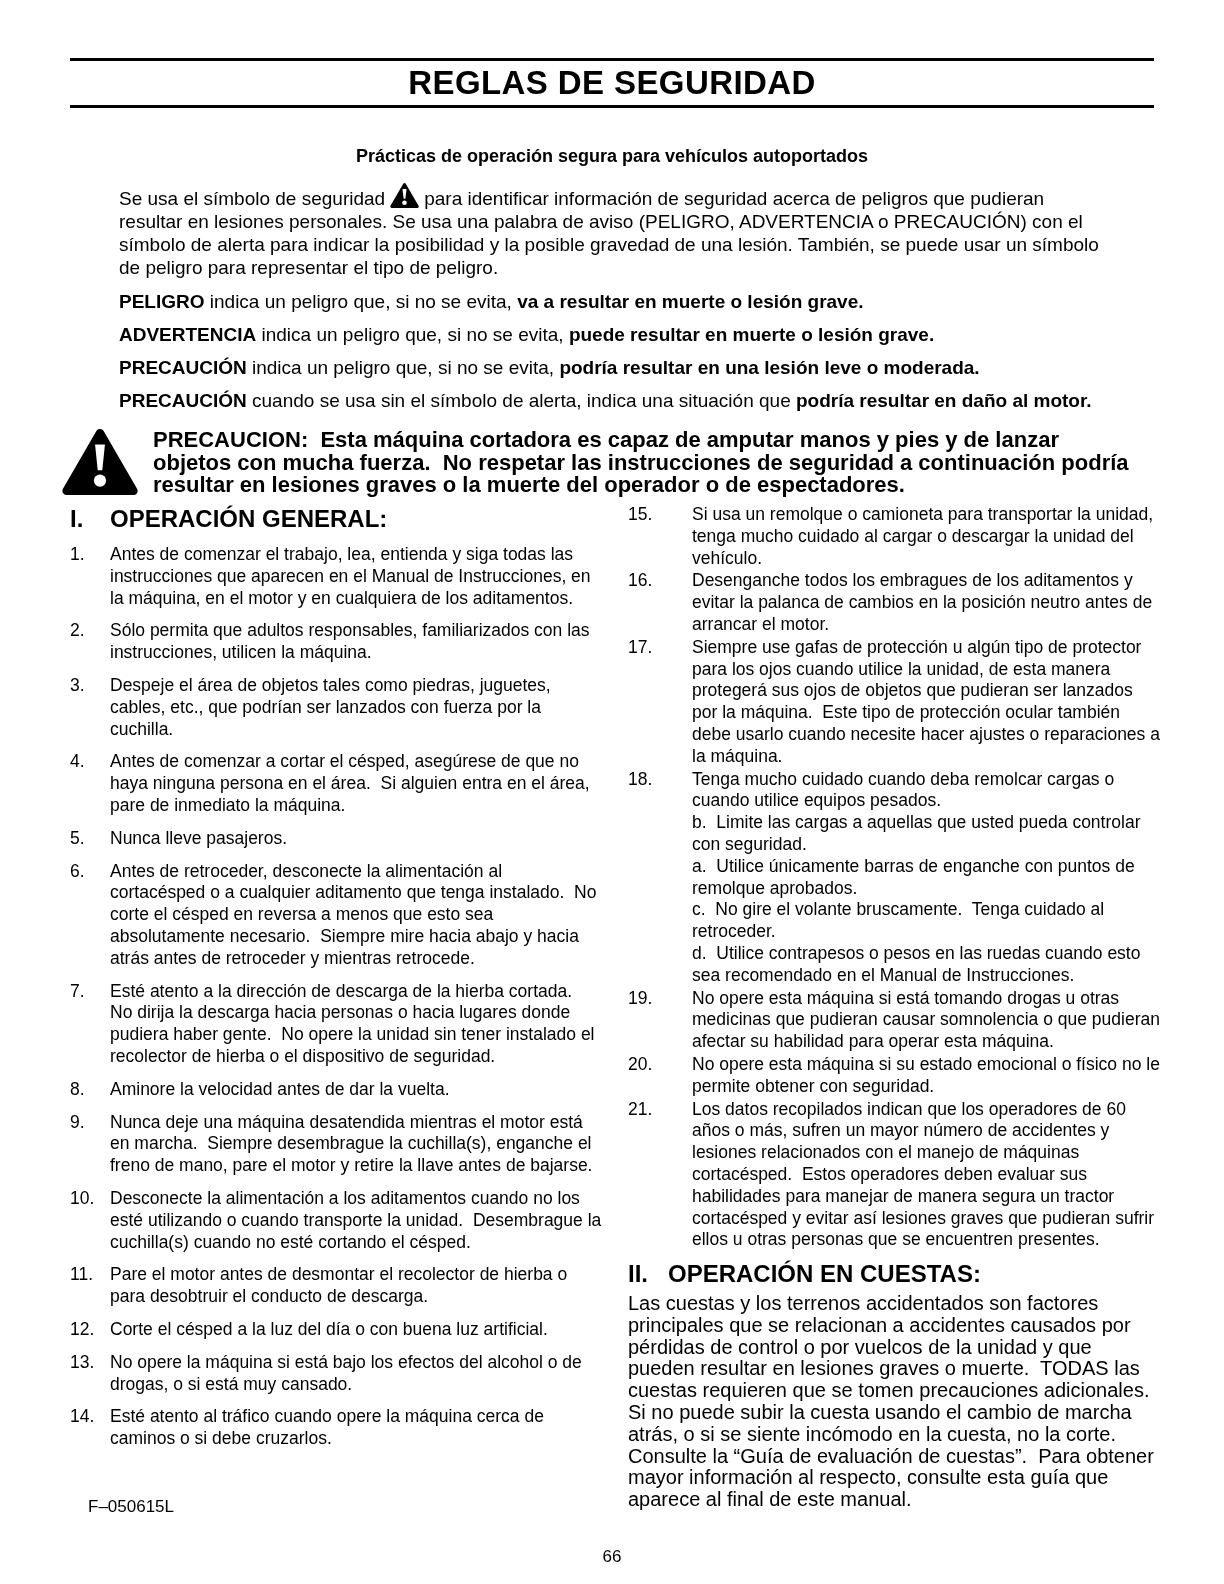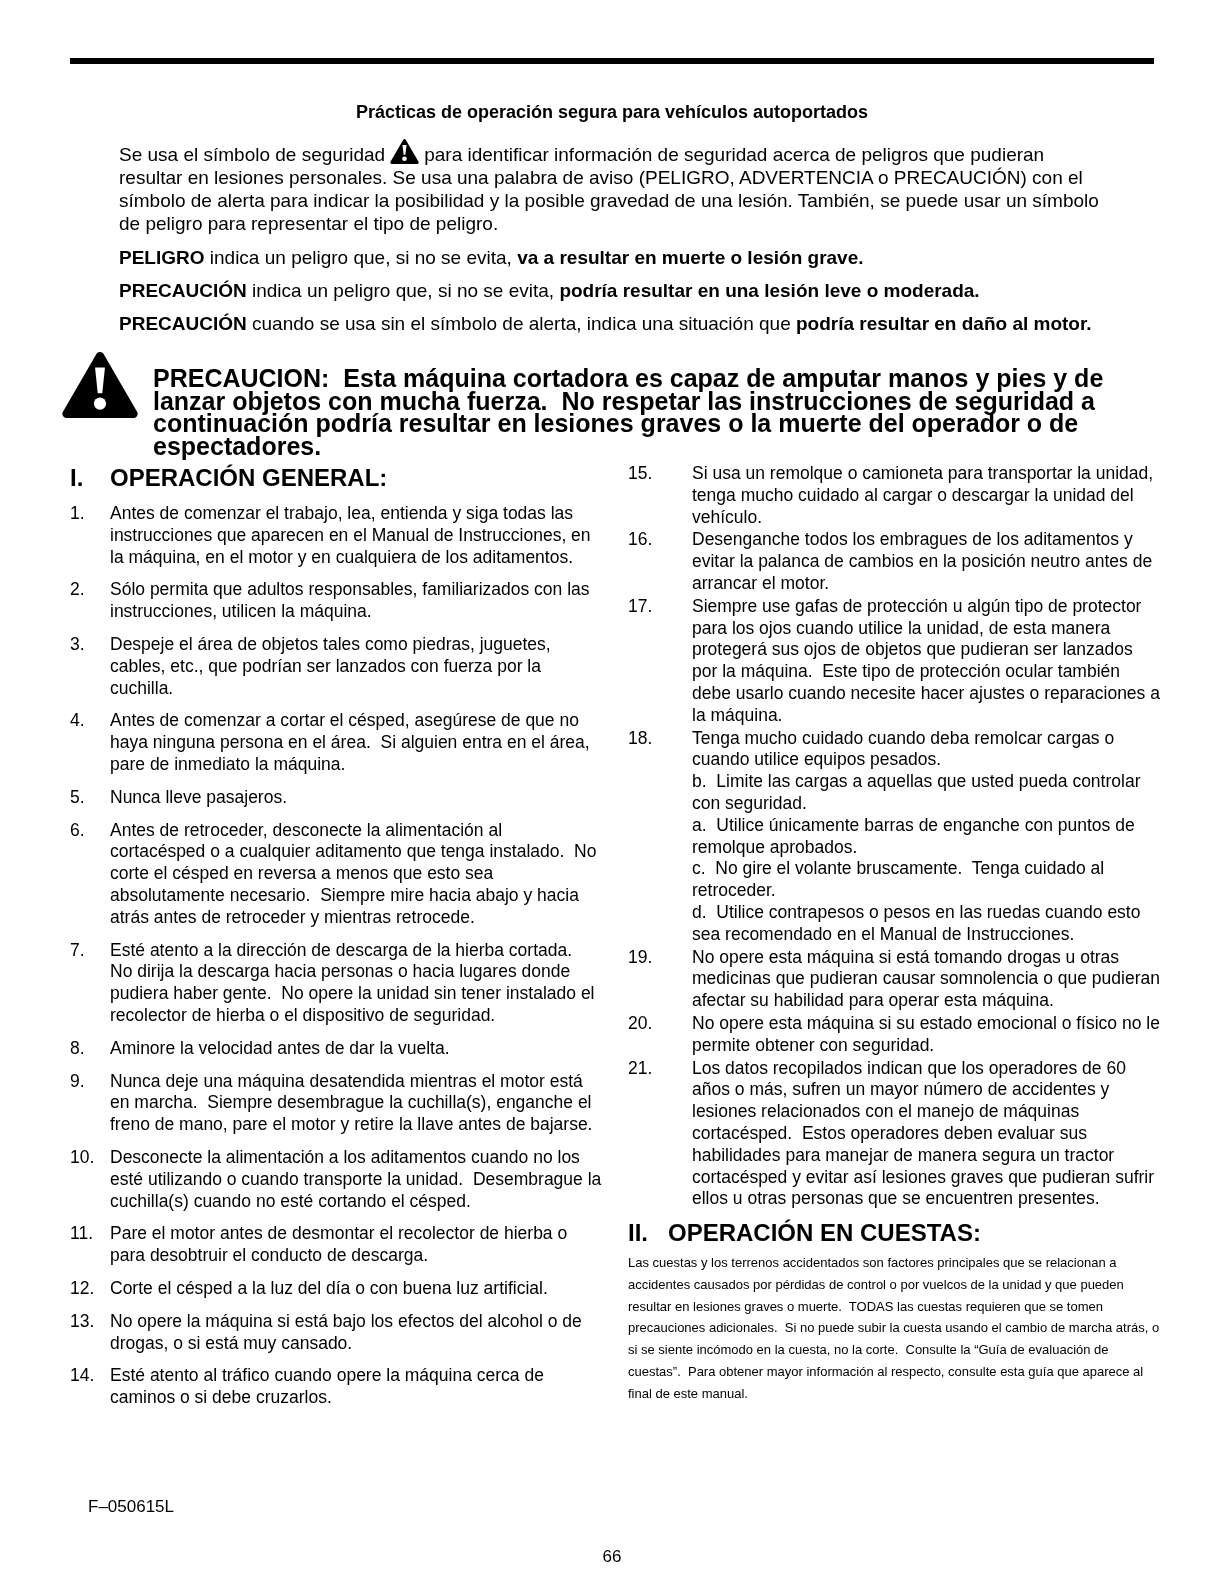--- a/index.html
+++ b/index.html
@@ -15,60 +15,62 @@
     margin:2px 0; line-height:40px; letter-spacing:0.4px;
   }
   .subtitle { font-size:18px; font-weight:bold; text-align:center; margin:38px 0 0; }
   .intro { font-size:19px; line-height:23px; margin:15px 118px 0 119px; }
   .alert-inline { vertical-align:-4px; margin:0 5px; }
   .signals { margin:12px 118px 0 119px; }
   .signal { font-size:19px; line-height:22px; margin:11px 0 0; }
   .caution { display:flex; gap:15px; margin:14px 84px 0 62px; align-items:flex-start; }
   .alert-big { flex:0 0 auto; }
   .caution-text {
-    font-weight:bold; font-size:25px; line-height:22.5px;
-    margin:18px 0 0; white-space:pre-wrap;
+    font-weight:bold; font-size:22px; line-height:22.5px;
+    margin:3px 0 0; white-space:pre-wrap;
   }
   .columns { display:flex; gap:26px; margin:6px 64px 0 70px; }
   .col { width:50%; }
   .sec-heading {
     display:grid; grid-template-columns:40px 1fr;
     font-size:24px; font-weight:bold; margin:0 0 10px; line-height:30px;
   }
   .item {
     display:grid; grid-template-columns:40px 1fr;
     font-size:17.5px; line-height:21.8px;
   }
   .col-left .item { margin-bottom:11px; }
   .col-right .item { margin-bottom:1px;gap:24px; }
   .txt { white-space:pre-wrap; }
   .sub { margin-top:0; }
   .sec2 { margin:8px 0 4px; }
-  .sec2-par { font-size:13px; line-height:21.8px; margin:0; white-space:pre-wrap; }
+  .sec2-par { font-size:20px; line-height:21.8px; margin:0; white-space:pre-wrap; }
   .footer-code { position:absolute; left:88px; top:1497px; font-size:17px; }
   .page-num { position:absolute; left:0; right:0; top:1547px; text-align:center; font-size:17px; }
 </style>
 </head>
 <body>
 
 <div class="page">
 
   <div class="rule rule-top"></div>
+  <h1 class="title">REGLAS DE SEGURIDAD</h1>
   <div class="rule"></div>
 
   <p class="subtitle">Prácticas de operación segura para vehículos autoportados</p>
 
   <p class="intro"><span>Se usa el símbolo de seguridad</span><svg class="alert-inline" width="29" height="27" viewBox="0 0 100 92" aria-hidden="true">
         <path d="M50 8 L94 84 L6 84 Z" fill="#000" stroke="#000" stroke-width="10" stroke-linejoin="round"></path>
         <path d="M43 24 h14 l-4 33 h-6 Z" fill="#fff"></path>
         <circle cx="50" cy="71" r="8" fill="#fff"></circle>
       </svg><span>para identificar información de seguridad acerca de peligros que pudieran resultar en lesiones personales. Se usa una palabra de aviso (PELIGRO, ADVERTENCIA o PRECAUCIÓN) con el símbolo de alerta para indicar la posibilidad y la posible gravedad de una lesión. También, se puede usar un símbolo de peligro para representar el tipo de peligro.</span></p>
 
   <div class="signals">
     <p class="signal"><b>PELIGRO</b><span> indica un peligro que, si no se evita, </span><b>va a resultar en muerte o lesión grave.</b></p>
+    <p class="signal"><b>ADVERTENCIA</b><span> indica un peligro que, si no se evita, </span><b>puede resultar en muerte o lesión grave.</b></p>
     <p class="signal"><b>PRECAUCIÓN</b><span> indica un peligro que, si no se evita, </span><b>podría resultar en una lesión leve o moderada.</b></p>
     <p class="signal"><b>PRECAUCIÓN</b><span> cuando se usa sin el símbolo de alerta, indica una situación que </span><b>podría resultar en daño al motor.</b></p>
   </div>
 
   <div class="caution">
     <svg class="alert-big" width="76" height="72" viewBox="0 0 100 92" aria-hidden="true">
         <path d="M50 8 L94 84 L6 84 Z" fill="#000" stroke="#000" stroke-width="11" stroke-linejoin="round"></path>
         <path d="M43.5 23 h13 l-3.5 34 h-6 Z" fill="#fff"></path>
         <circle cx="50" cy="70.5" r="8" fill="#fff"></circle>
       </svg>

